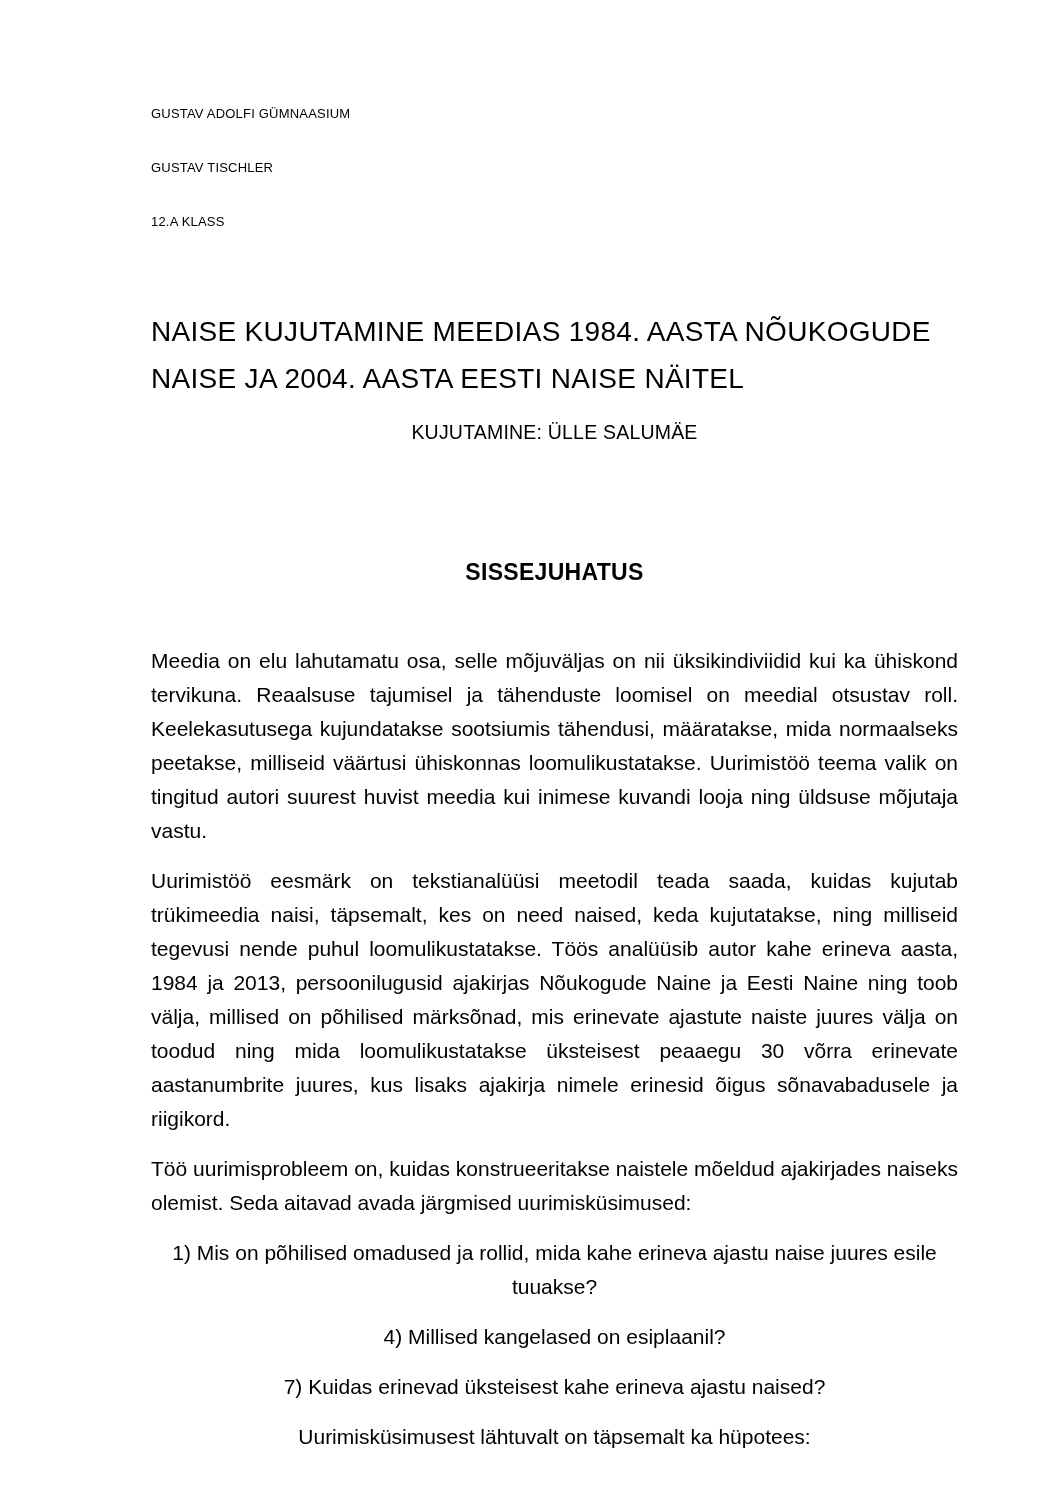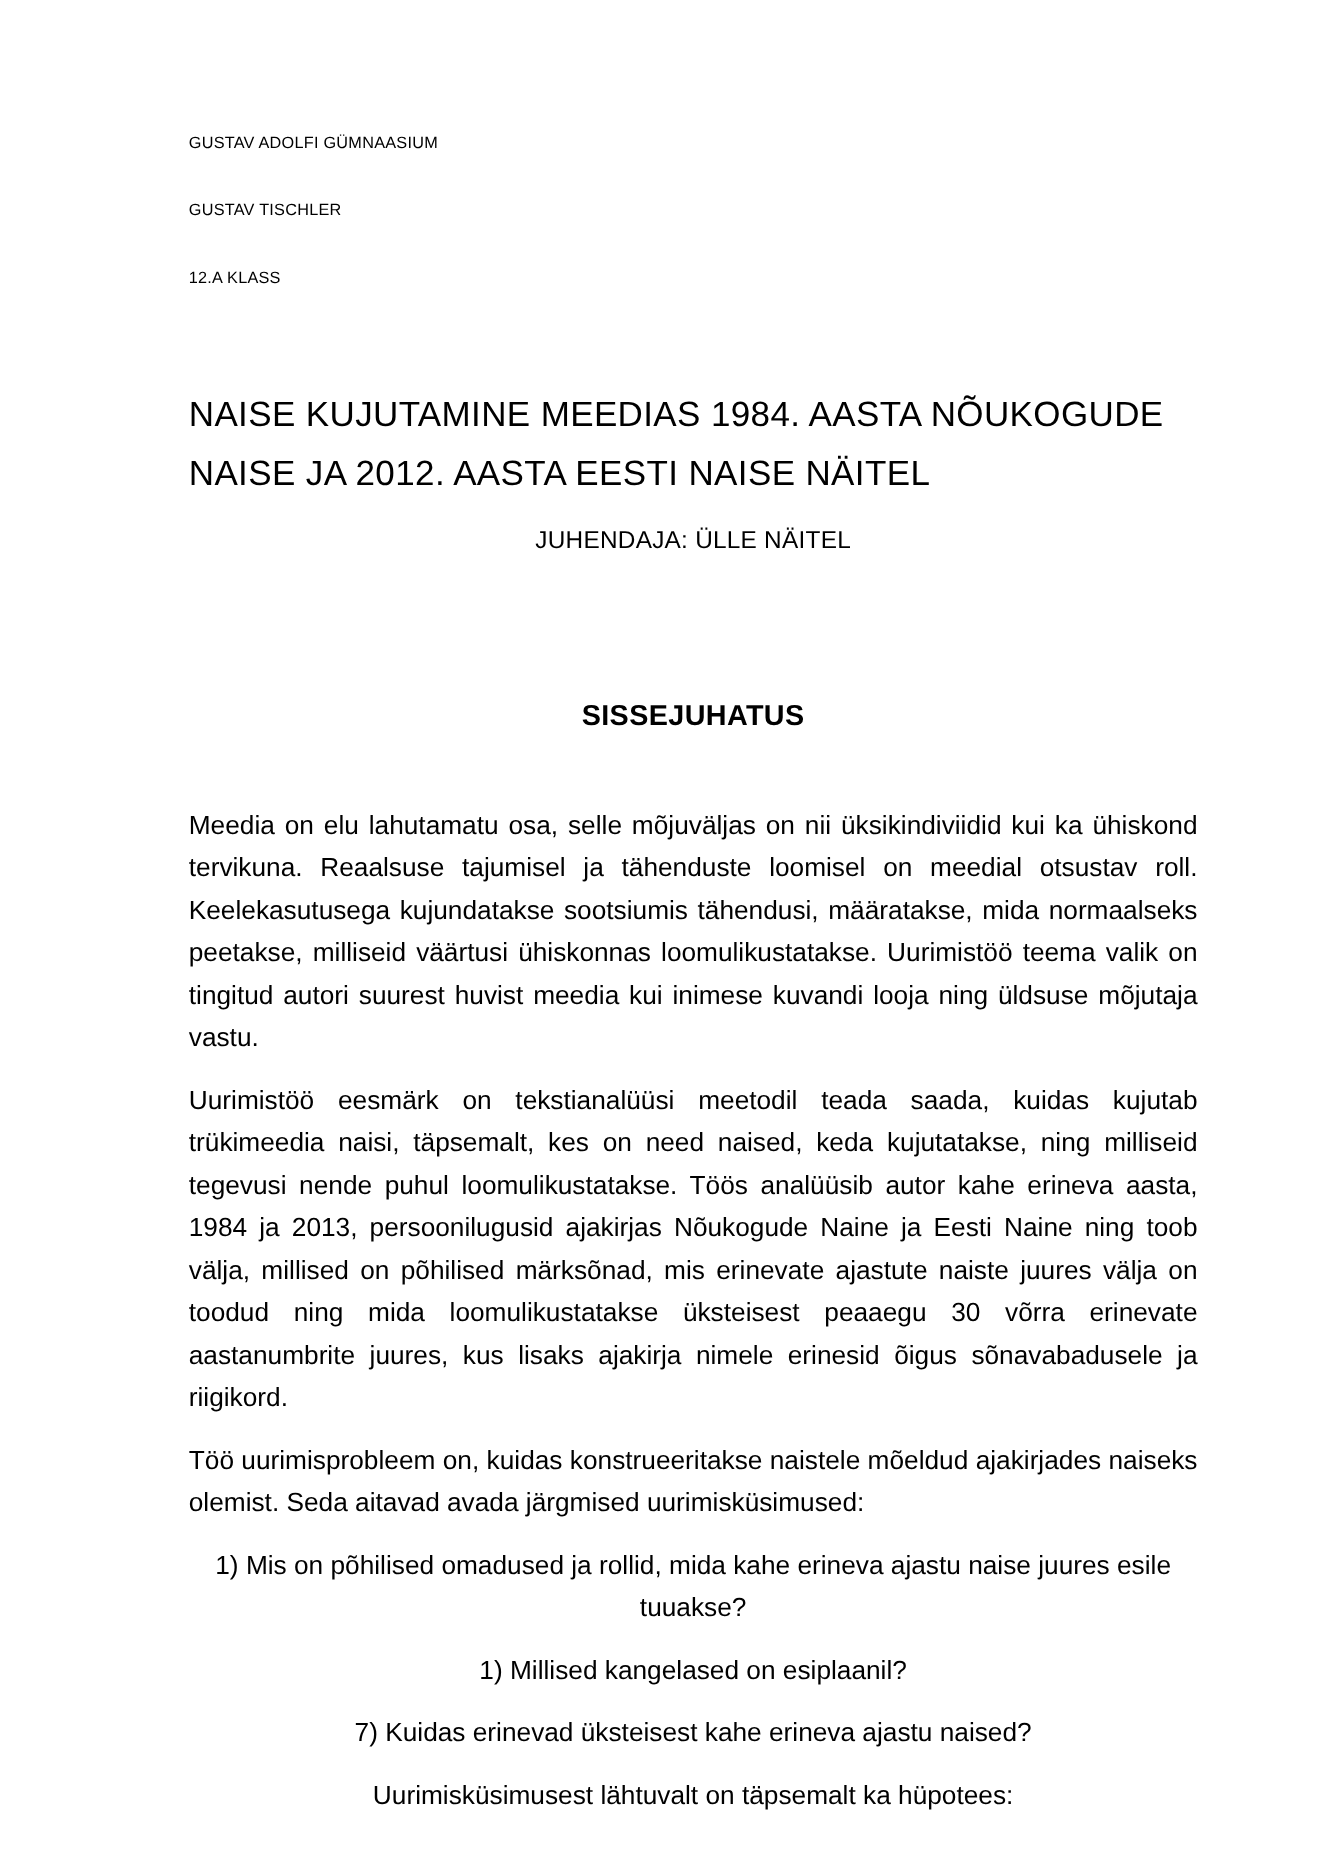--- a/index.html
+++ b/index.html
@@ -72,34 +72,34 @@
 <div class="page">
 
   <div>
     <div class="header-line">GUSTAV ADOLFI GÜMNAASIUM</div>
     <div class="header-line">GUSTAV TISCHLER</div>
     <div class="header-line">12.A KLASS</div>
   </div>
 
   <h1 class="doc-title">
     <div>NAISE KUJUTAMINE MEEDIAS 1984. AASTA NÕUKOGUDE</div>
-    <div>NAISE JA 2012. AASTA EESTI NAISE NÄITEL</div>
+    <div>NAISE JA 2004. AASTA EESTI NAISE NÄITEL</div>
   </h1>
 
-  <div class="supervisor">JUHENDAJA: ÜLLE NÄITEL</div>
+  <div class="supervisor">KUJUTAMINE: ÜLLE SALUMÄE</div>
 
   <h2 class="section-heading">SISSEJUHATUS</h2>
 
   <p class="body-par first-par">Meedia on elu lahutamatu osa, selle mõjuväljas on nii üksikindiviidid kui ka ühiskond tervikuna. Reaalsuse tajumisel ja tähenduste loomisel on meedial otsustav roll. Keelekasutusega kujundatakse sootsiumis tähendusi, määratakse, mida normaalseks peetakse, milliseid väärtusi ühiskonnas loomulikustatakse. Uurimistöö teema valik on tingitud autori suurest huvist meedia kui inimese kuvandi looja ning üldsuse mõjutaja vastu.</p>
 
   <p class="body-par">Uurimistöö eesmärk on tekstianalüüsi meetodil teada saada, kuidas kujutab trükimeedia naisi, täpsemalt, kes on need naised, keda kujutatakse, ning milliseid tegevusi nende puhul loomulikustatakse. Töös analüüsib autor kahe erineva aasta, 1984 ja 2013, persoonilugusid ajakirjas Nõukogude Naine ja Eesti Naine ning toob välja, millised on põhilised märksõnad, mis erinevate ajastute naiste juures välja on toodud ning mida loomulikustatakse üksteisest peaaegu 30 võrra erinevate aastanumbrite juures, kus lisaks ajakirja nimele erinesid õigus sõnavabadusele ja riigikord.</p>
 
   <p class="body-par">Töö uurimisprobleem on, kuidas konstrueeritakse naistele mõeldud ajakirjades naiseks olemist. Seda aitavad avada järgmised uurimisküsimused:</p>
 
   <p class="question">1) Mis on põhilised omadused ja rollid, mida kahe erineva ajastu naise juures esile tuuakse?</p>
 
-  <p class="question">1) Millised kangelased on esiplaanil?</p>
+  <p class="question">4) Millised kangelased on esiplaanil?</p>
 
   <p class="question">7) Kuidas erinevad üksteisest kahe erineva ajastu naised?</p>
 
   <p class="closing">Uurimisküsimusest lähtuvalt on täpsemalt ka hüpotees:</p>
 
 </div>
 
 </body></html>

